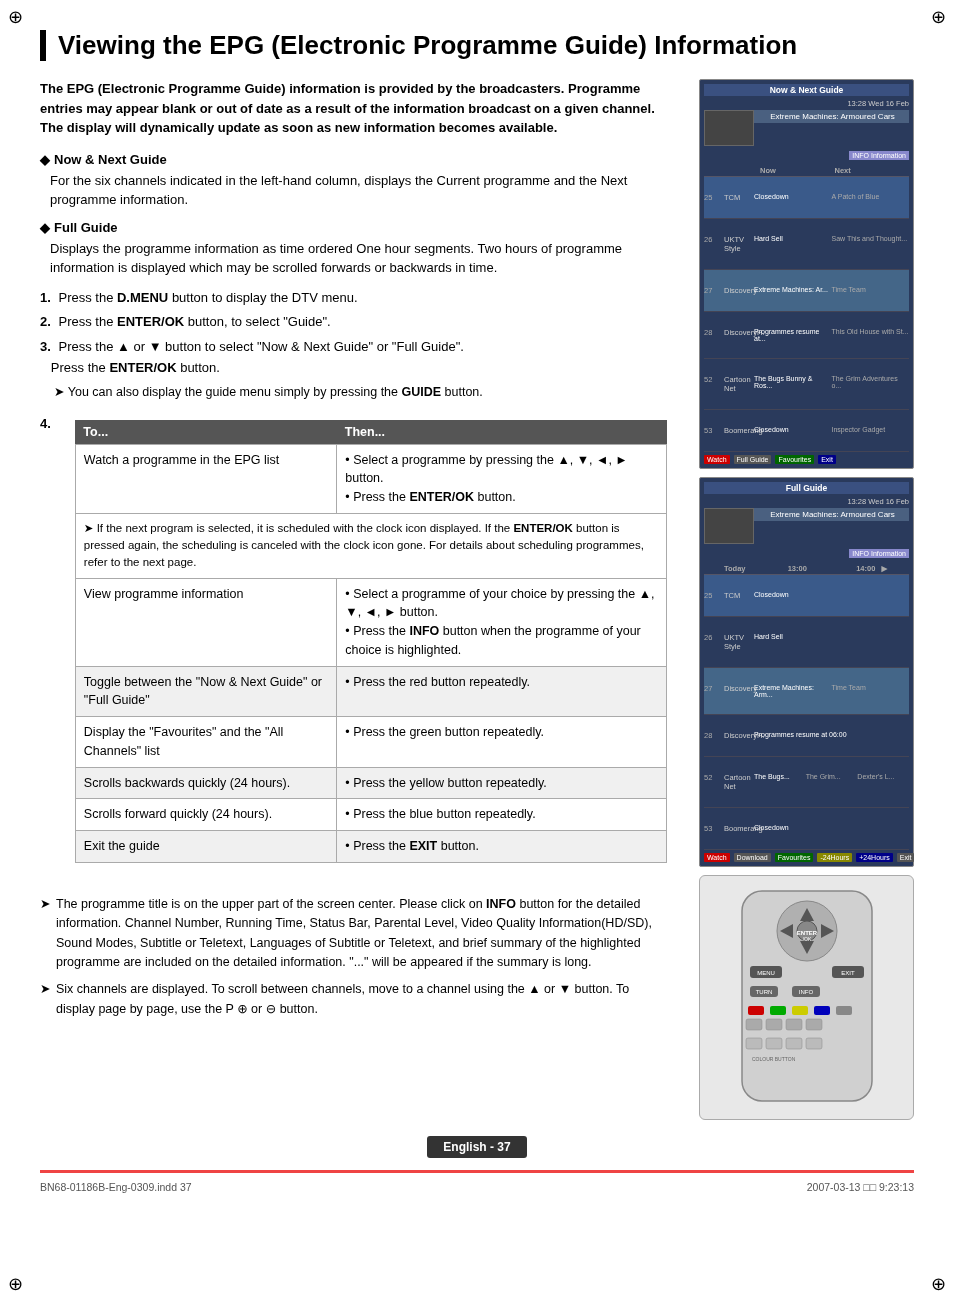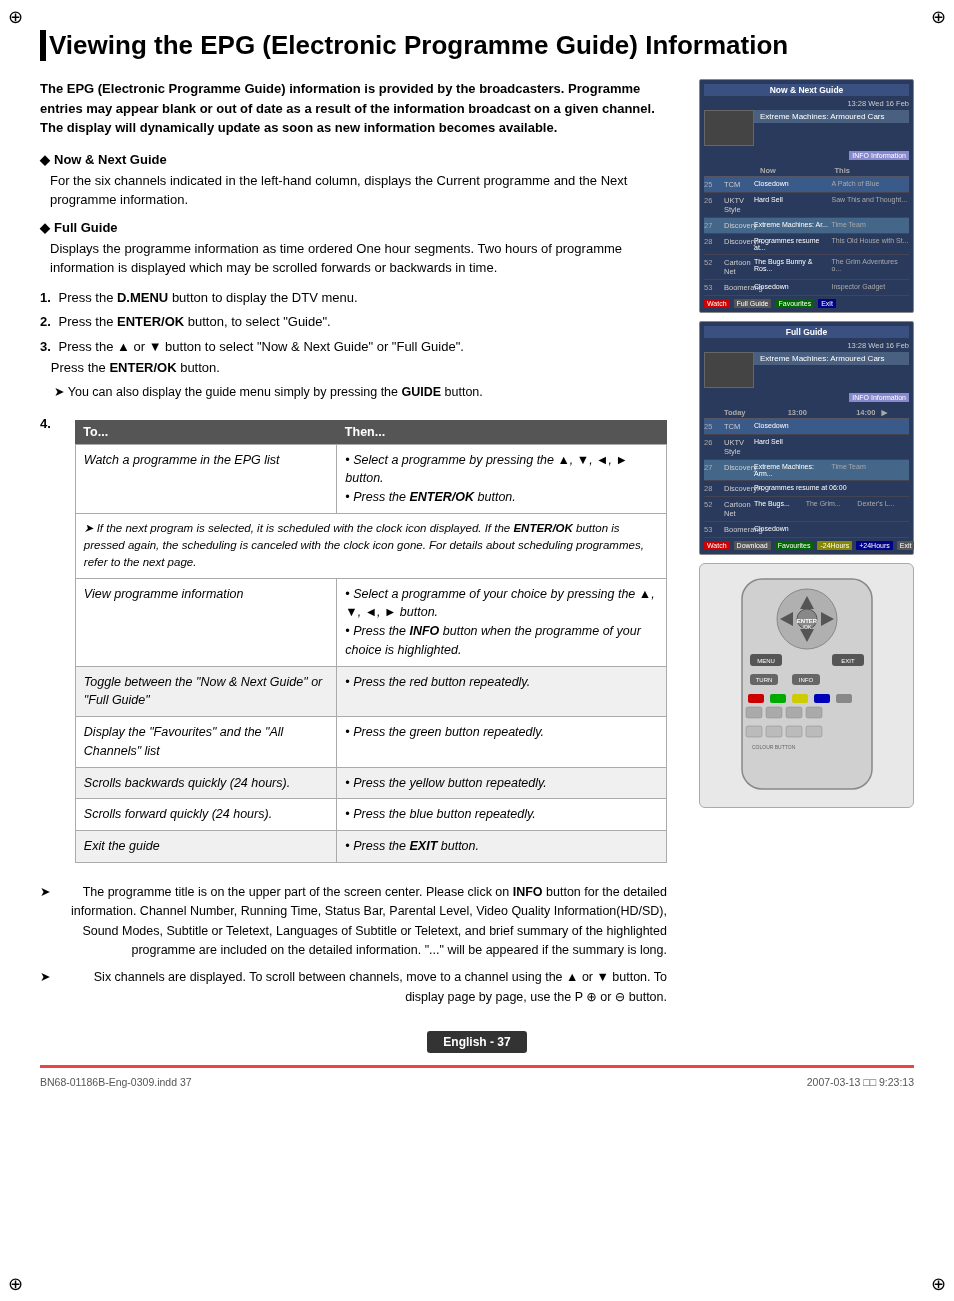--- a/index.html
+++ b/index.html
@@ -17,21 +17,21 @@
       width: 954px;
       min-height: 1301px;
       background: #fff;
       padding: 30px 40px 20px 40px;
       position: relative;
     }
 
     
     .page-title-bar {
       border-left: 6px solid #000;
-      padding-left: 3px;
+      padding-left: 12px;
       margin-bottom: 18px;
     }
     .page-title {
       font-size: 26px;
       font-weight: bold;
       color: #000;
       line-height: 1.2;
     }
 
     
@@ -92,22 +92,21 @@
       font-size: 12.5px;
       margin-left: 14px;
       line-height: 1.5;
     }
     .step-note::before {
       content: '➤ ';
     }
 
     
     .bottom-notes {
-      margin-top: 20px;
-      text-align: right;
+      margin-top: 32px;
     }
     .bottom-note {
       font-size: 12.5px;
       line-height: 1.55;
       margin-bottom: 8px;
       padding-left: 16px;
       position: relative;
     }
     .bottom-note::before {
       content: '➤';
@@ -163,34 +162,35 @@
       text-align: right;
       font-size: 7.5px;
       color: #ccc;
       margin-bottom: 2px;
     }
     .epg-screen-highlight {
       background: #4a6080;
       padding: 2px 4px;
       font-size: 8px;
       margin-bottom: 9px;
+      text-align: center;
     }
     .epg-info-badge {
       background: #8888cc;
       color: #fff;
       font-size: 7px;
       padding: 1px 3px;
       display: inline-block;
       margin-bottom: 2px;
     }
     .epg-row {
       display: flex;
       font-size: 7.5px;
       border-bottom: 1px solid #445;
-      padding: 3px 0;
+      padding: 16px 0;
     }
     .epg-row-num { width: 20px; color: #aaa; }
     .epg-row-chan { width: 30px; color: #ccc; }
     .epg-row-now { flex: 1; color: #fff; font-size: 7px; }
     .epg-row-next { flex: 1; color: #aaa; font-size: 7px; }
     .epg-footer-bar {
       display: flex;
       gap: 4px;
       margin-top: 3px;
       font-size: 7px;
@@ -237,21 +237,20 @@
       background: #555;
       color: #fff;
       padding: 5px 8px;
       text-align: left;
     }
     table.content-table td {
       border: 1px solid #aaa;
       padding: 6px 8px;
       vertical-align: top;
       line-height: 1.5;
-      font-style: italic;
     }
     table.content-table tr:nth-child(even) td {
       background: #f0f0f0;
     }
   </style>
 </head>
 <body>
 
 <div class="page-container">
 
@@ -379,21 +378,21 @@
         <div class="epg-screen-highlight">Extreme Machines: Armoured Cars</div>
         <div style="clear:both;"></div>
         <div style="text-align:right; margin-bottom:3px;">
           <span class="epg-info-badge">INFO Information</span>
         </div>
 
         <div style="display:flex; font-size:7.5px; color:#aaa; padding:1px 0; border-bottom:1px solid #556;">
           <span style="width:20px;"></span>
           <span style="width:36px;"></span>
           <span style="flex:1; font-weight:bold;">Now</span>
-          <span style="flex:1; font-weight:bold;">This</span>
+          <span style="flex:1; font-weight:bold;">Next</span>
         </div>
 
         <div class="epg-row" style="background:#3a5a8a;">
           <span class="epg-row-num">25</span>
             <span class="epg-row-chan">TCM</span>
           <span class="epg-row-now">Closedown</span>
             <span class="epg-row-next">A Patch of Blue</span>
         </div>
         <div class="epg-row">
           <span class="epg-row-num">26</span>

